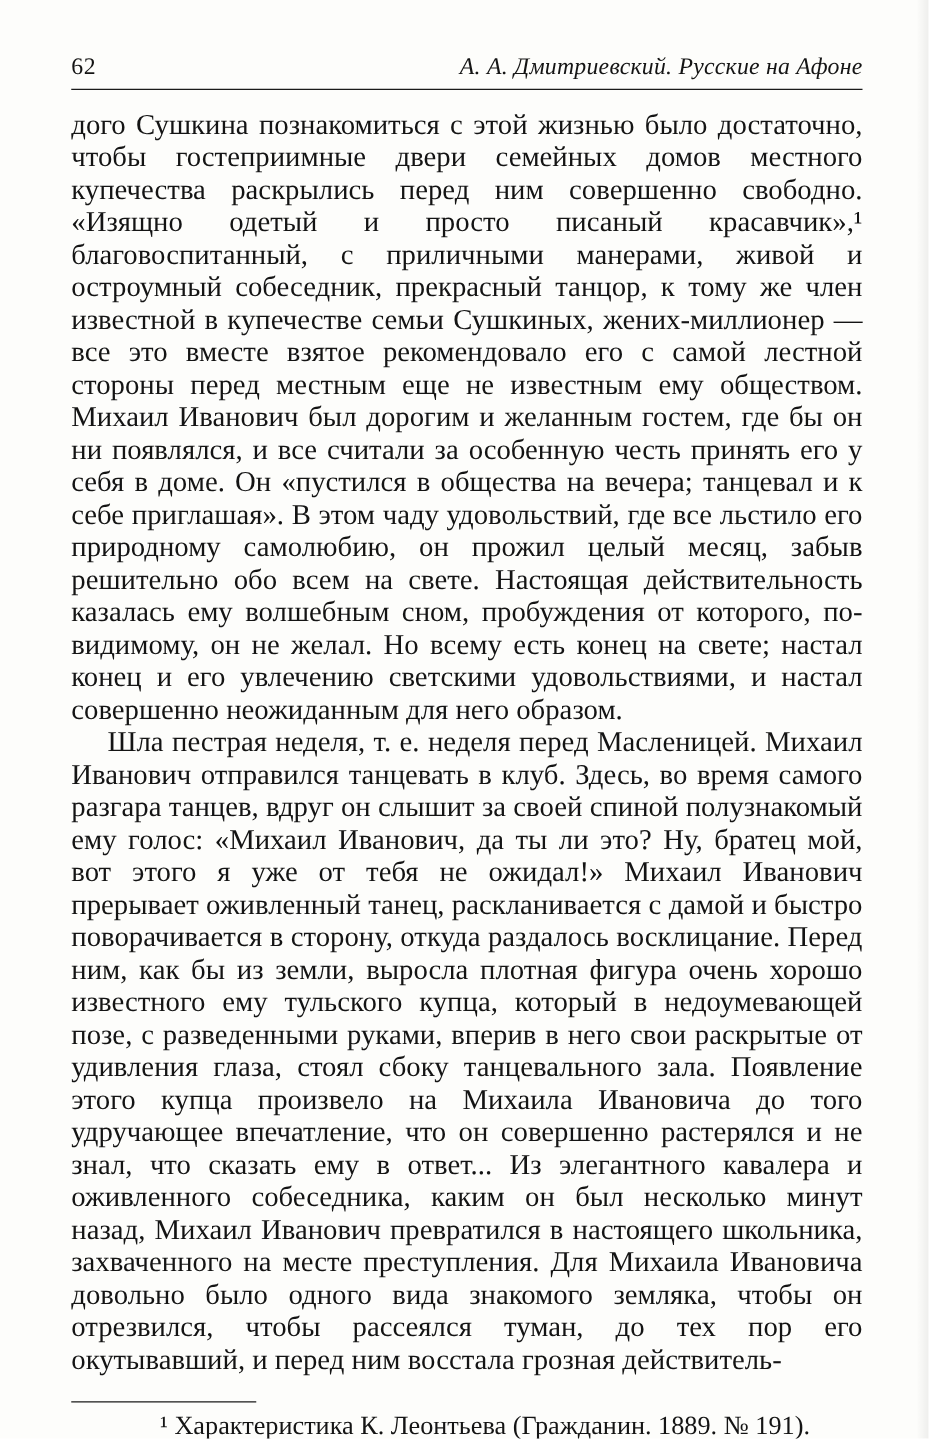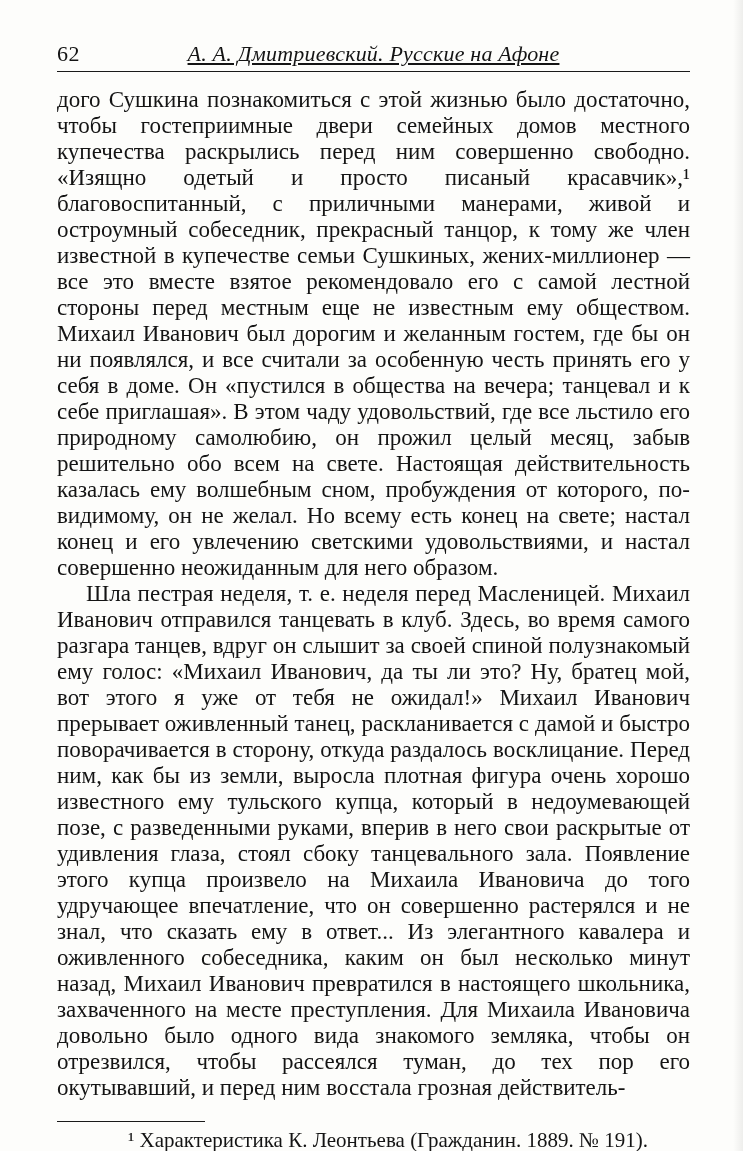--- a/index.html
+++ b/index.html
@@ -24,33 +24,32 @@
     top: 0;
     right: 0;
     width: 10px;
     height: 100%;
     background: linear-gradient(to right, rgba(0,0,0,0), rgba(0,0,0,0.06));
     pointer-events: none;
   }
   .running-head {
     position: relative;
     height: 24px;
-    font-size: 22px;
+    font-size: 19px;
     line-height: 24px;
-    text-decoration: underline;
   }
   .page-number {
     position: absolute;
     left: 0;
     top: 0;
     font-style: normal;
     letter-spacing: 0.5px;
   }
   .head-title {
-    text-align: center;
+    text-align: right;
     font-style: italic;
     letter-spacing: 0.2px;
   }
   .head-rule {
     border: 0;
     border-top: 1.8px solid #1a1a1a;
     margin: 5px 0 0 0;
   }
   .body-text {
     margin-top: 15px;

